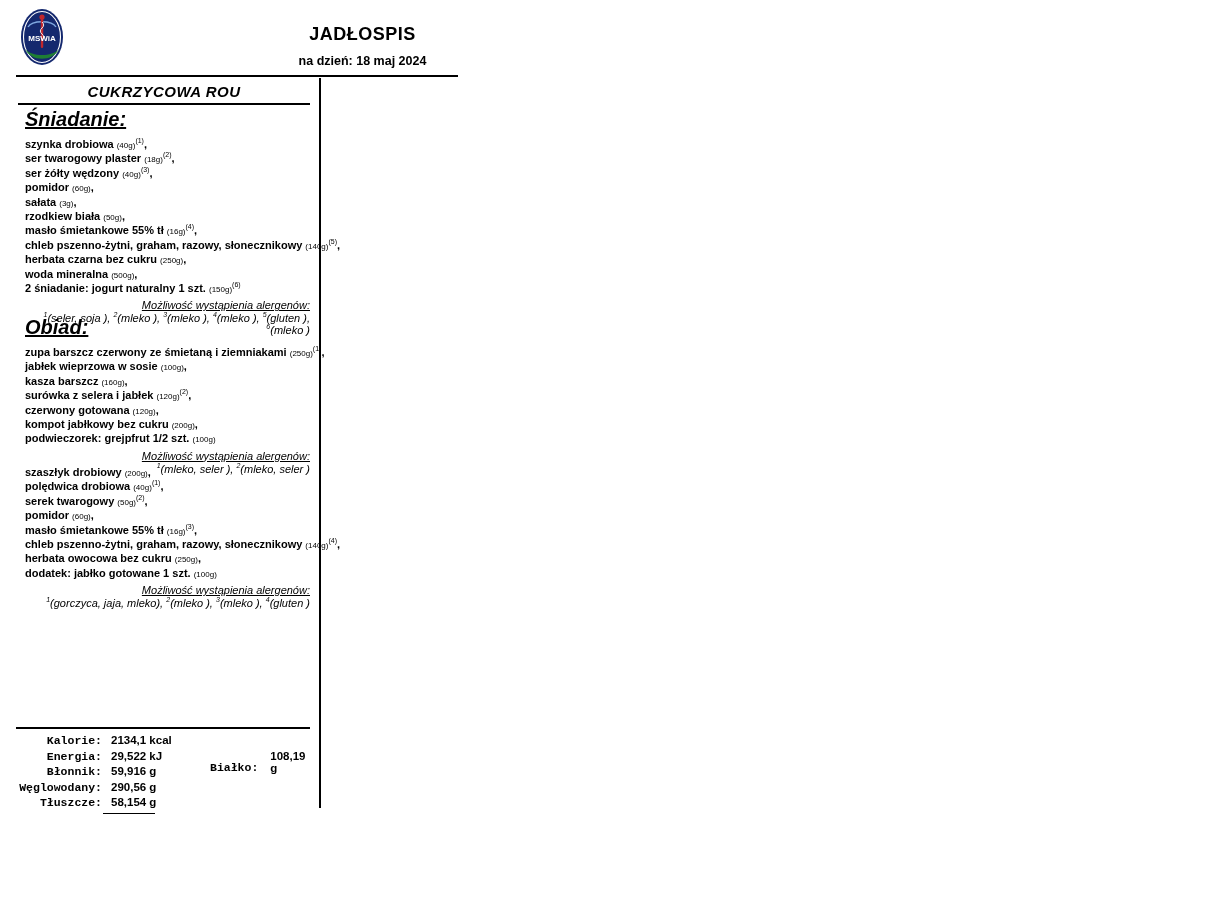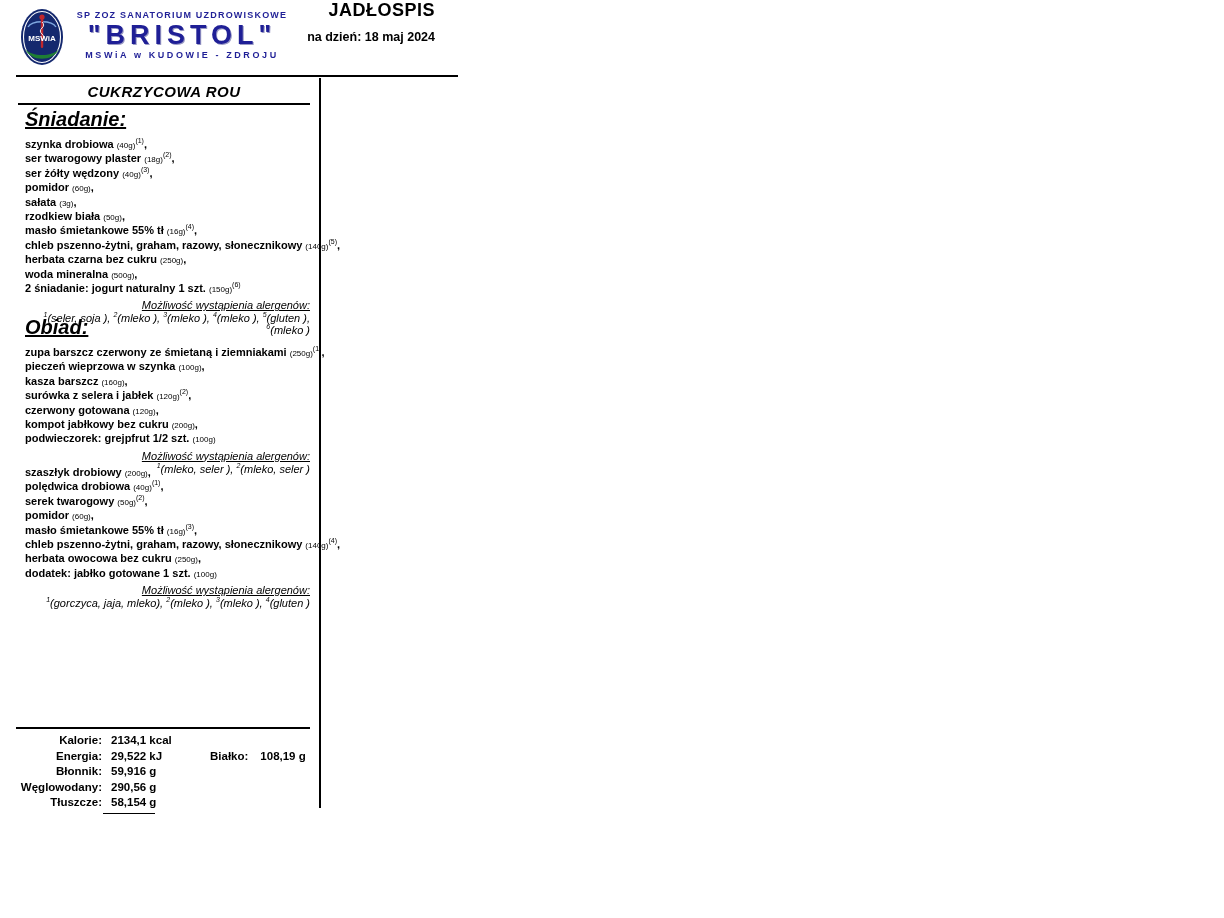--- a/index.html
+++ b/index.html
@@ -6,21 +6,21 @@
   .page{position:relative;width:1224px;height:918px;background:#ffffff;
         font-family:"Liberation Sans",sans-serif;color:#000;overflow:hidden;}
 
   
   .logo{position:absolute;left:20px;top:8px;width:44px;height:58px;}
   .brand-block{position:absolute;left:64px;top:10px;width:236px;text-align:center;color:#1f1f96;}
   .org1{font-size:9px;font-weight:bold;letter-spacing:1.2px;white-space:nowrap;}
   .brandname{font-size:27px;font-weight:bold;letter-spacing:5px;line-height:30px;white-space:nowrap;
              text-shadow:1px 1px 0 #9a9ac4;}
   .org2{font-size:9px;font-weight:bold;letter-spacing:2.6px;white-space:nowrap;}
-  .title-block{position:absolute;left:290px;top:0;width:145px;text-align:right;}
+  .title-block{position:absolute;left:290px;top:24px;width:145px;text-align:center;}
   .menutitle{font-size:18px;font-weight:bold;letter-spacing:.5px;}
   .dateline{font-size:12.5px;font-weight:bold;margin-top:9px;white-space:nowrap;}
 
   .hrule{position:absolute;background:#000;}
   .header-rule{left:16px;top:75px;width:442px;height:2px;}
   .vrule{position:absolute;left:319px;top:78px;width:2px;height:730px;background:#000;}
 
   .diet-title{position:absolute;left:18px;top:83px;width:292px;text-align:center;
               font-size:15px;font-weight:bold;font-style:italic;letter-spacing:.5px;}
   .title-rule{left:18px;top:103px;width:292px;height:2px;}
@@ -36,21 +36,21 @@
            text-decoration:underline;}
   .al-line{margin-top:1px;text-align:right;font-size:11px;font-style:italic;}
   .al-line sup{font-size:7px;line-height:0;font-style:italic;}
 
   
   .nutrition{position:absolute;left:16px;top:727px;width:296px;}
   .nut-rule{position:relative;width:294px;height:2px;background:#000;}
   .nut-rows{margin-top:5px;}
   .nut-row{position:relative;display:flex;align-items:baseline;height:15.5px;
            font-size:11.5px;font-weight:bold;}
-  .nut-label{width:86px;text-align:right;}
+  .nut-label{width:86px;text-align:right;font-family:Liberation Mono, monospace;}
   .nut-value{margin-left:9px;}
   .protein{position:absolute;left:194px;top:0;display:flex;align-items:flex-end;}
   .protein .nut-value{margin-left:12px;}
   .nut-underline{position:absolute;left:87px;top:86px;width:52px;height:1px;background:#000;}
 </style>
 </head>
 <body>
 
 <div class="page">
 
@@ -58,25 +58,20 @@
     <ellipse cx="22" cy="29" rx="21" ry="28" fill="#14286e"></ellipse>
     <ellipse cx="22" cy="29" rx="18.5" ry="25.5" fill="none" stroke="#ffffff" stroke-width="1.1"></ellipse>
     <path d="M5 41 C11 54 33 54 39 41 C32 49 12 49 5 41 Z" fill="#1e7e34"></path>
     <path d="M8 19 C12 12 32 12 36 19" fill="none" stroke="#7fa8e0" stroke-width="1.4"></path>
     <rect x="20.8" y="9" width="2.4" height="31" rx="1.2" fill="#c1272d"></rect>
     <circle cx="22" cy="9" r="2.6" fill="#c1272d"></circle>
     <path d="M22 14 q3.4 3 0 6 q-3.4 3 0 6 q3.4 3 0 6" fill="none" stroke="#ffffff" stroke-width="0.9"></path>
     <text x="22" y="33" text-anchor="middle" font-size="8" font-weight="bold" fill="#ffffff">MSWiA</text>
   </svg>
 
-  <div class="brand-block">
-    <div class="org1">SP ZOZ SANATORIUM UZDROWISKOWE</div>
-    <div class="brandname">"BRISTOL"</div>
-    <div class="org2">MSWiA w KUDOWIE - ZDROJU</div>
-  </div>
 
   <div class="title-block">
     <div class="menutitle">JADŁOSPIS</div>
     <div class="dateline">na dzień: 18 maj 2024</div>
   </div>
 
   <div class="hrule header-rule"></div>
   <div class="vrule"></div>
 
   <div class="diet-title">CUKRZYCOWA ROU</div>
@@ -98,21 +93,21 @@
         <div class="menu-item"><span class="item-name">2 śniadanie: jogurt naturalny 1 szt. </span><span class="item-qty">(150g)</span><sup class="item-ref">(6)</sup></div>
       </div>
     <div class="al-head">Możliwość wystąpienia alergenów:</div>
     <div class="al-line"><sup>1</sup><span>(seler,  soja ), </span><sup>2</sup><span>(mleko ), </span><sup>3</sup><span>(mleko ), </span><sup>4</sup><span>(mleko ), </span><sup>5</sup><span>(gluten ), </span><sup>6</sup><span>(mleko )</span></div>
   </section>
 
   <section class="meal" style="top:316px">
     <h2 class="meal-heading">Obiad:</h2>
     <div class="items">
         <div class="menu-item"><span class="item-name">zupa barszcz czerwony ze śmietaną i ziemniakami </span><span class="item-qty">(250g)</span><sup class="item-ref">(1)</sup><span>,</span></div>
-        <div class="menu-item"><span class="item-name">pieczeń wieprzowa w szynka </span><span class="item-qty">(100g)</span><span>,</span></div>
+        <div class="menu-item"><span class="item-name">jabłek wieprzowa w sosie </span><span class="item-qty">(100g)</span><span>,</span></div>
         <div class="menu-item"><span class="item-name">kasza barszcz </span><span class="item-qty">(160g)</span><span>,</span></div>
         <div class="menu-item"><span class="item-name">surówka z selera i jabłek </span><span class="item-qty">(120g)</span><sup class="item-ref">(2)</sup><span>,</span></div>
         <div class="menu-item"><span class="item-name">czerwony gotowana </span><span class="item-qty">(120g)</span><span>,</span></div>
         <div class="menu-item"><span class="item-name">kompot jabłkowy bez cukru </span><span class="item-qty">(200g)</span><span>,</span></div>
         <div class="menu-item"><span class="item-name">podwieczorek: grejpfrut 1/2 szt. </span><span class="item-qty">(100g)</span></div>
       </div>
     <div class="al-head">Możliwość wystąpienia alergenów:</div>
     <div class="al-line"><sup>1</sup><span>(mleko, seler ), </span><sup>2</sup><span>(mleko, seler )</span></div>
   </section>
 

